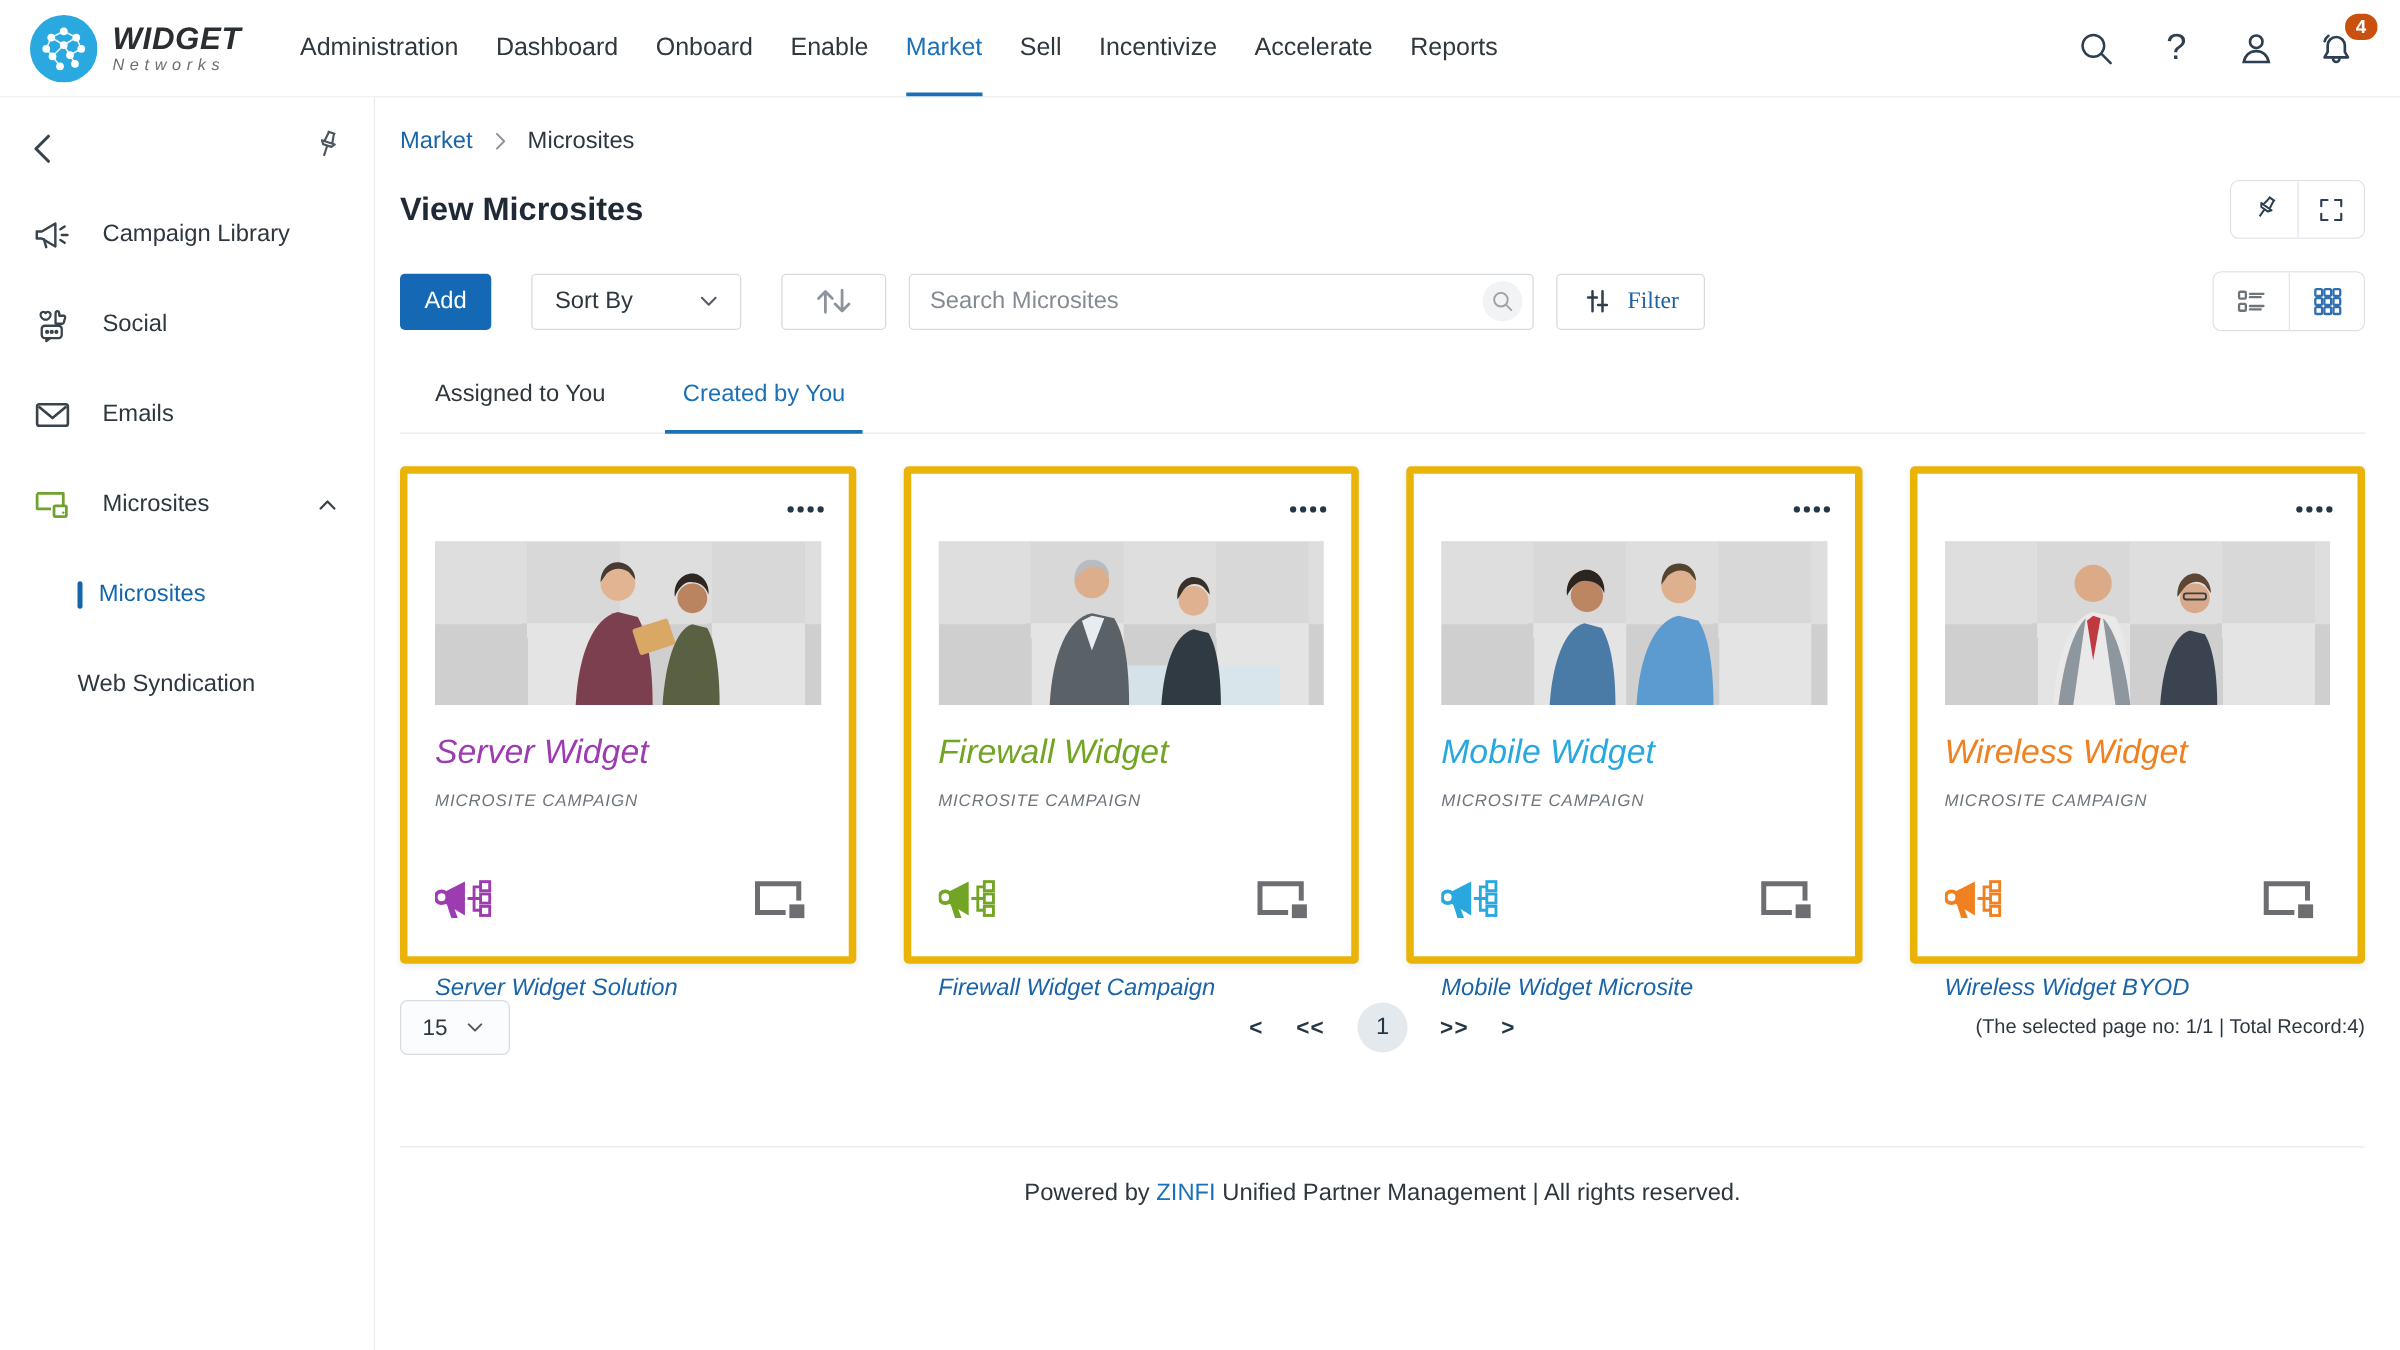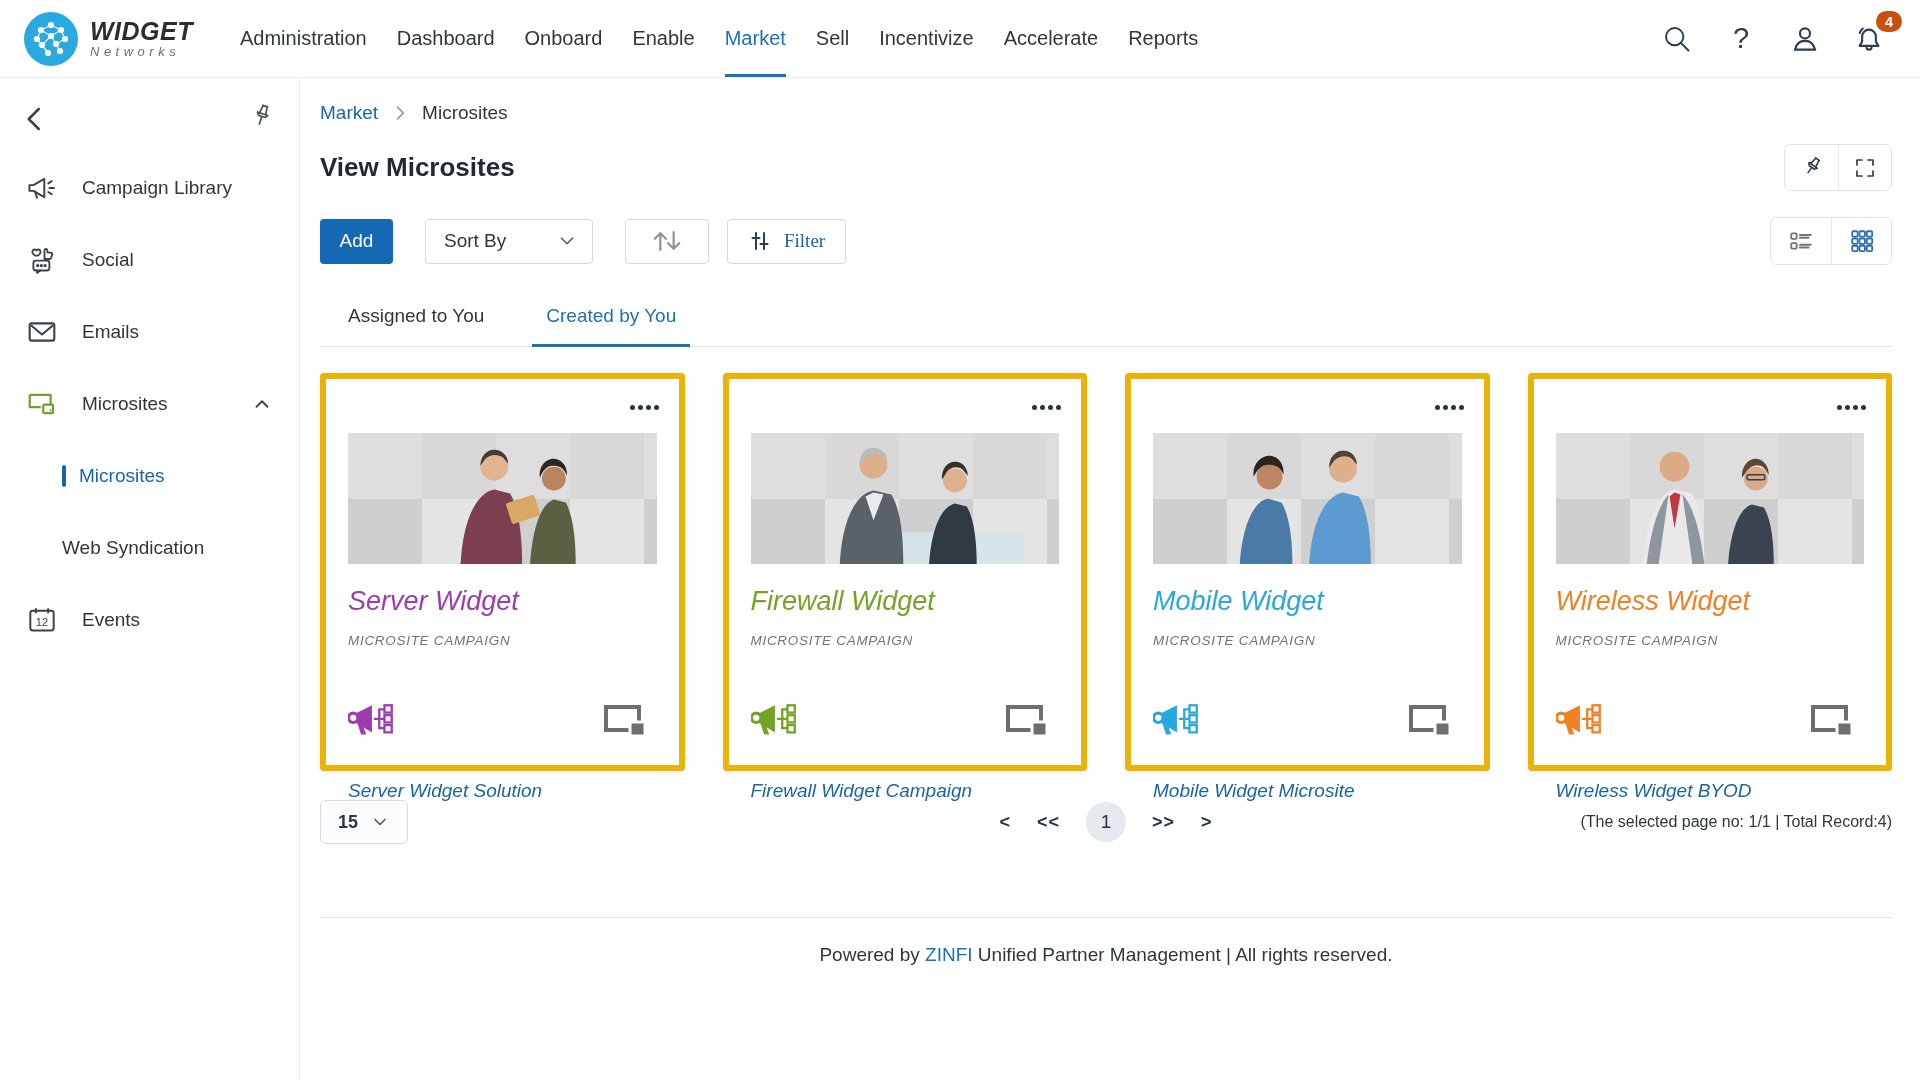--- a/index.html
+++ b/index.html
@@ -76,21 +76,21 @@
     background-image:conic-gradient(from 0deg, #d8d8d8 0 25%, #e4e4e4 0 50%, #cfcfcf 0 75%, #dedede 0);
     background-size:148px 132px; }
   .photo svg { position:absolute; left:0; bottom:0; width:100%; height:100%; }
   .card-title { margin-top:22px; font-size:27px; font-weight:400; color:var(--accent,#555); }
   .card-subtitle { margin-top:16px; font-size:13.5px; letter-spacing:.7px; color:#6f757c; }
   .card-icons { margin-top:54px; display:flex; align-items:center; justify-content:space-between; padding-right:8px; }
   .card-link { display:inline-block; margin-top:36px; font-size:19px; font-weight:500; color:#1b64a7; }
 
   
   .pagination-row { margin-top:28px; height:46px; position:relative; display:flex; align-items:center; justify-content:center; }
-  .page-size { position:absolute; left:0; top:1px; width:88px; height:44px; border:1px solid #d6dbe0; border-radius:6px; background:#fbfcfd; display:flex; align-items:center; justify-content:center; gap:12px; font-size:18px; color:#2e3740;font-weight:bold; }
+  .page-size { position:absolute; left:0; top:1px; width:88px; height:44px; border:1px solid #d6dbe0; border-radius:6px; background:#fbfcfd; display:flex; align-items:center; justify-content:center; gap:12px; font-size:18px; color:#2e3740; }
   .pager { display:flex; align-items:center; gap:26px; font-size:18px; font-weight:700; color:#243746; }
   .pager .pg-btn { font-size:18px; font-weight:700; color:#243746; letter-spacing:1px; }
   .page-current { width:40px; height:40px; border-radius:50%; background:#e4e9ee; display:flex; align-items:center; justify-content:center; font-size:19px; font-weight:400; color:#243746; }
   .pg-summary { position:absolute; right:0; font-size:16px; color:#2e3740; }
 
   .footer-divider { margin-top:72px; border-top:1px solid #e6e9ec; }
   .footer { margin-top:26px; text-align:center; font-size:19px; color:#2e3740; }
   .footer .brand { color:#1b71b8; }
 </style>
 </head>
@@ -225,28 +225,20 @@
       </div>
 
       <div class="side-sub active">
         <span class="active-bar"></span>
         <span>Microsites</span>
       </div>
       <div class="side-sub">
         <span>Web Syndication</span>
       </div>
 
-      <div class="side-item">
-        <svg width="32" height="30" viewBox="0 0 26 24" fill="none" stroke="#39434c" stroke-width="1.6" stroke-linejoin="round">
-          <rect x="3.5" y="4.5" width="19" height="16" rx="2"></rect>
-          <path d="M8 2.5v4M18 2.5v4"></path>
-          <text x="13" y="17" font-size="9" fill="#39434c" stroke="none" text-anchor="middle" font-family="inherit">12</text>
-        </svg>
-        <span>Events</span>
-      </div>
     </nav>
   </aside>
 
   <main class="main">
 
     <div class="breadcrumb">
       <a class="bc-parent">Market</a>
       <svg width="20" height="20" viewBox="0 0 24 24" fill="none" stroke="#8a9097" stroke-width="1.8" stroke-linecap="round" stroke-linejoin="round">
           <path d="m9 5 7 7-7 7"></path>
         </svg>
@@ -282,20 +274,29 @@
           </svg>
       </div>
 
       <button class="sort-order" aria-label="Sort order">
         <svg width="40" height="30" viewBox="0 0 36 26" fill="none" stroke="#8d949b" stroke-width="2" stroke-linecap="round" stroke-linejoin="round">
           <path d="M12 21V6M7 11l5-5 5 5"></path>
           <path d="M24 5v15M19 15l5 5 5-5"></path>
         </svg>
       </button>
 
+      <div class="search-wrap">
+        <input type="text" placeholder="Search Microsites" style="">
+        <button class="search-btn" aria-label="Search">
+          <svg width="20" height="20" viewBox="0 0 24 24" fill="none" stroke="#9aa1a8" stroke-width="1.8" stroke-linecap="round">
+            <circle cx="10.5" cy="10.5" r="6.5"></circle>
+              <path d="m15.5 15.5 5 5"></path>
+          </svg>
+        </button>
+      </div>
 
       <button class="btn-filter">
         <svg width="24" height="24" viewBox="0 0 24 24" fill="none" stroke="#2c3e50" stroke-width="2" stroke-linecap="round">
           <path d="M8 4v16M4.5 9h7M16 4v16M12.5 15h7"></path>
         </svg>
         <span>Filter</span>
       </button>
 
       <div class="view-toggles">
         <button class="view-btn" aria-label="List view">

